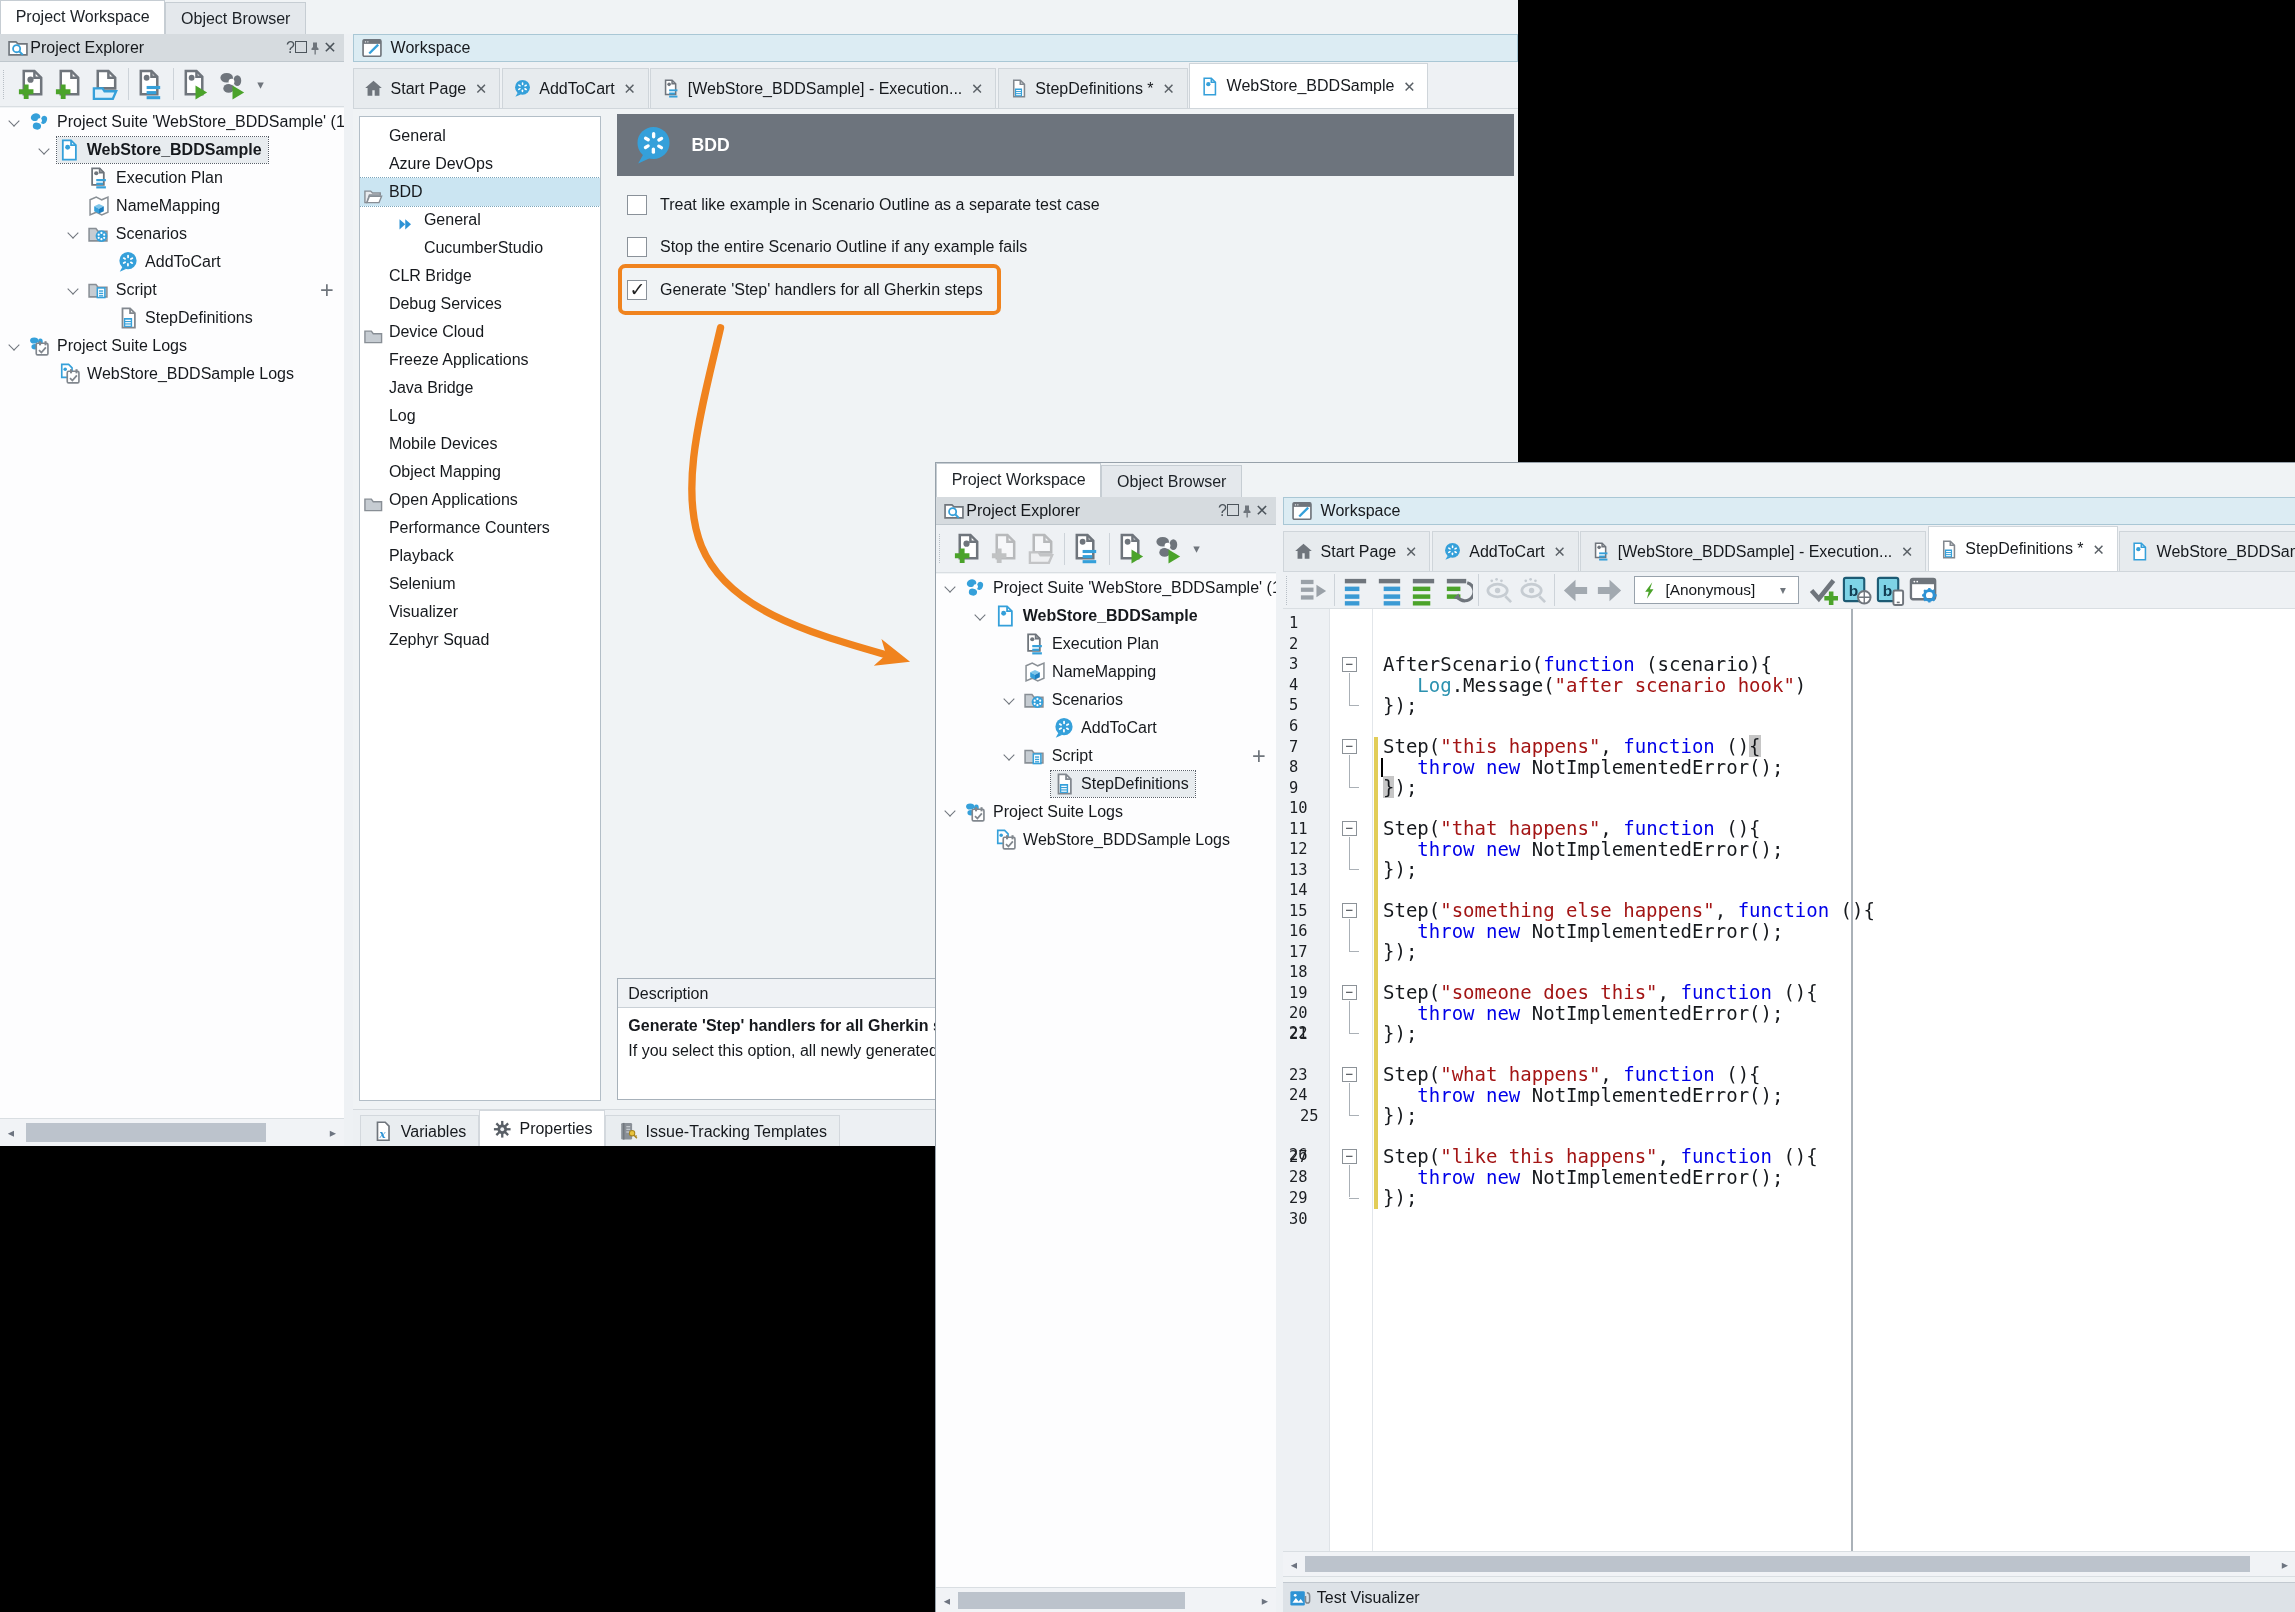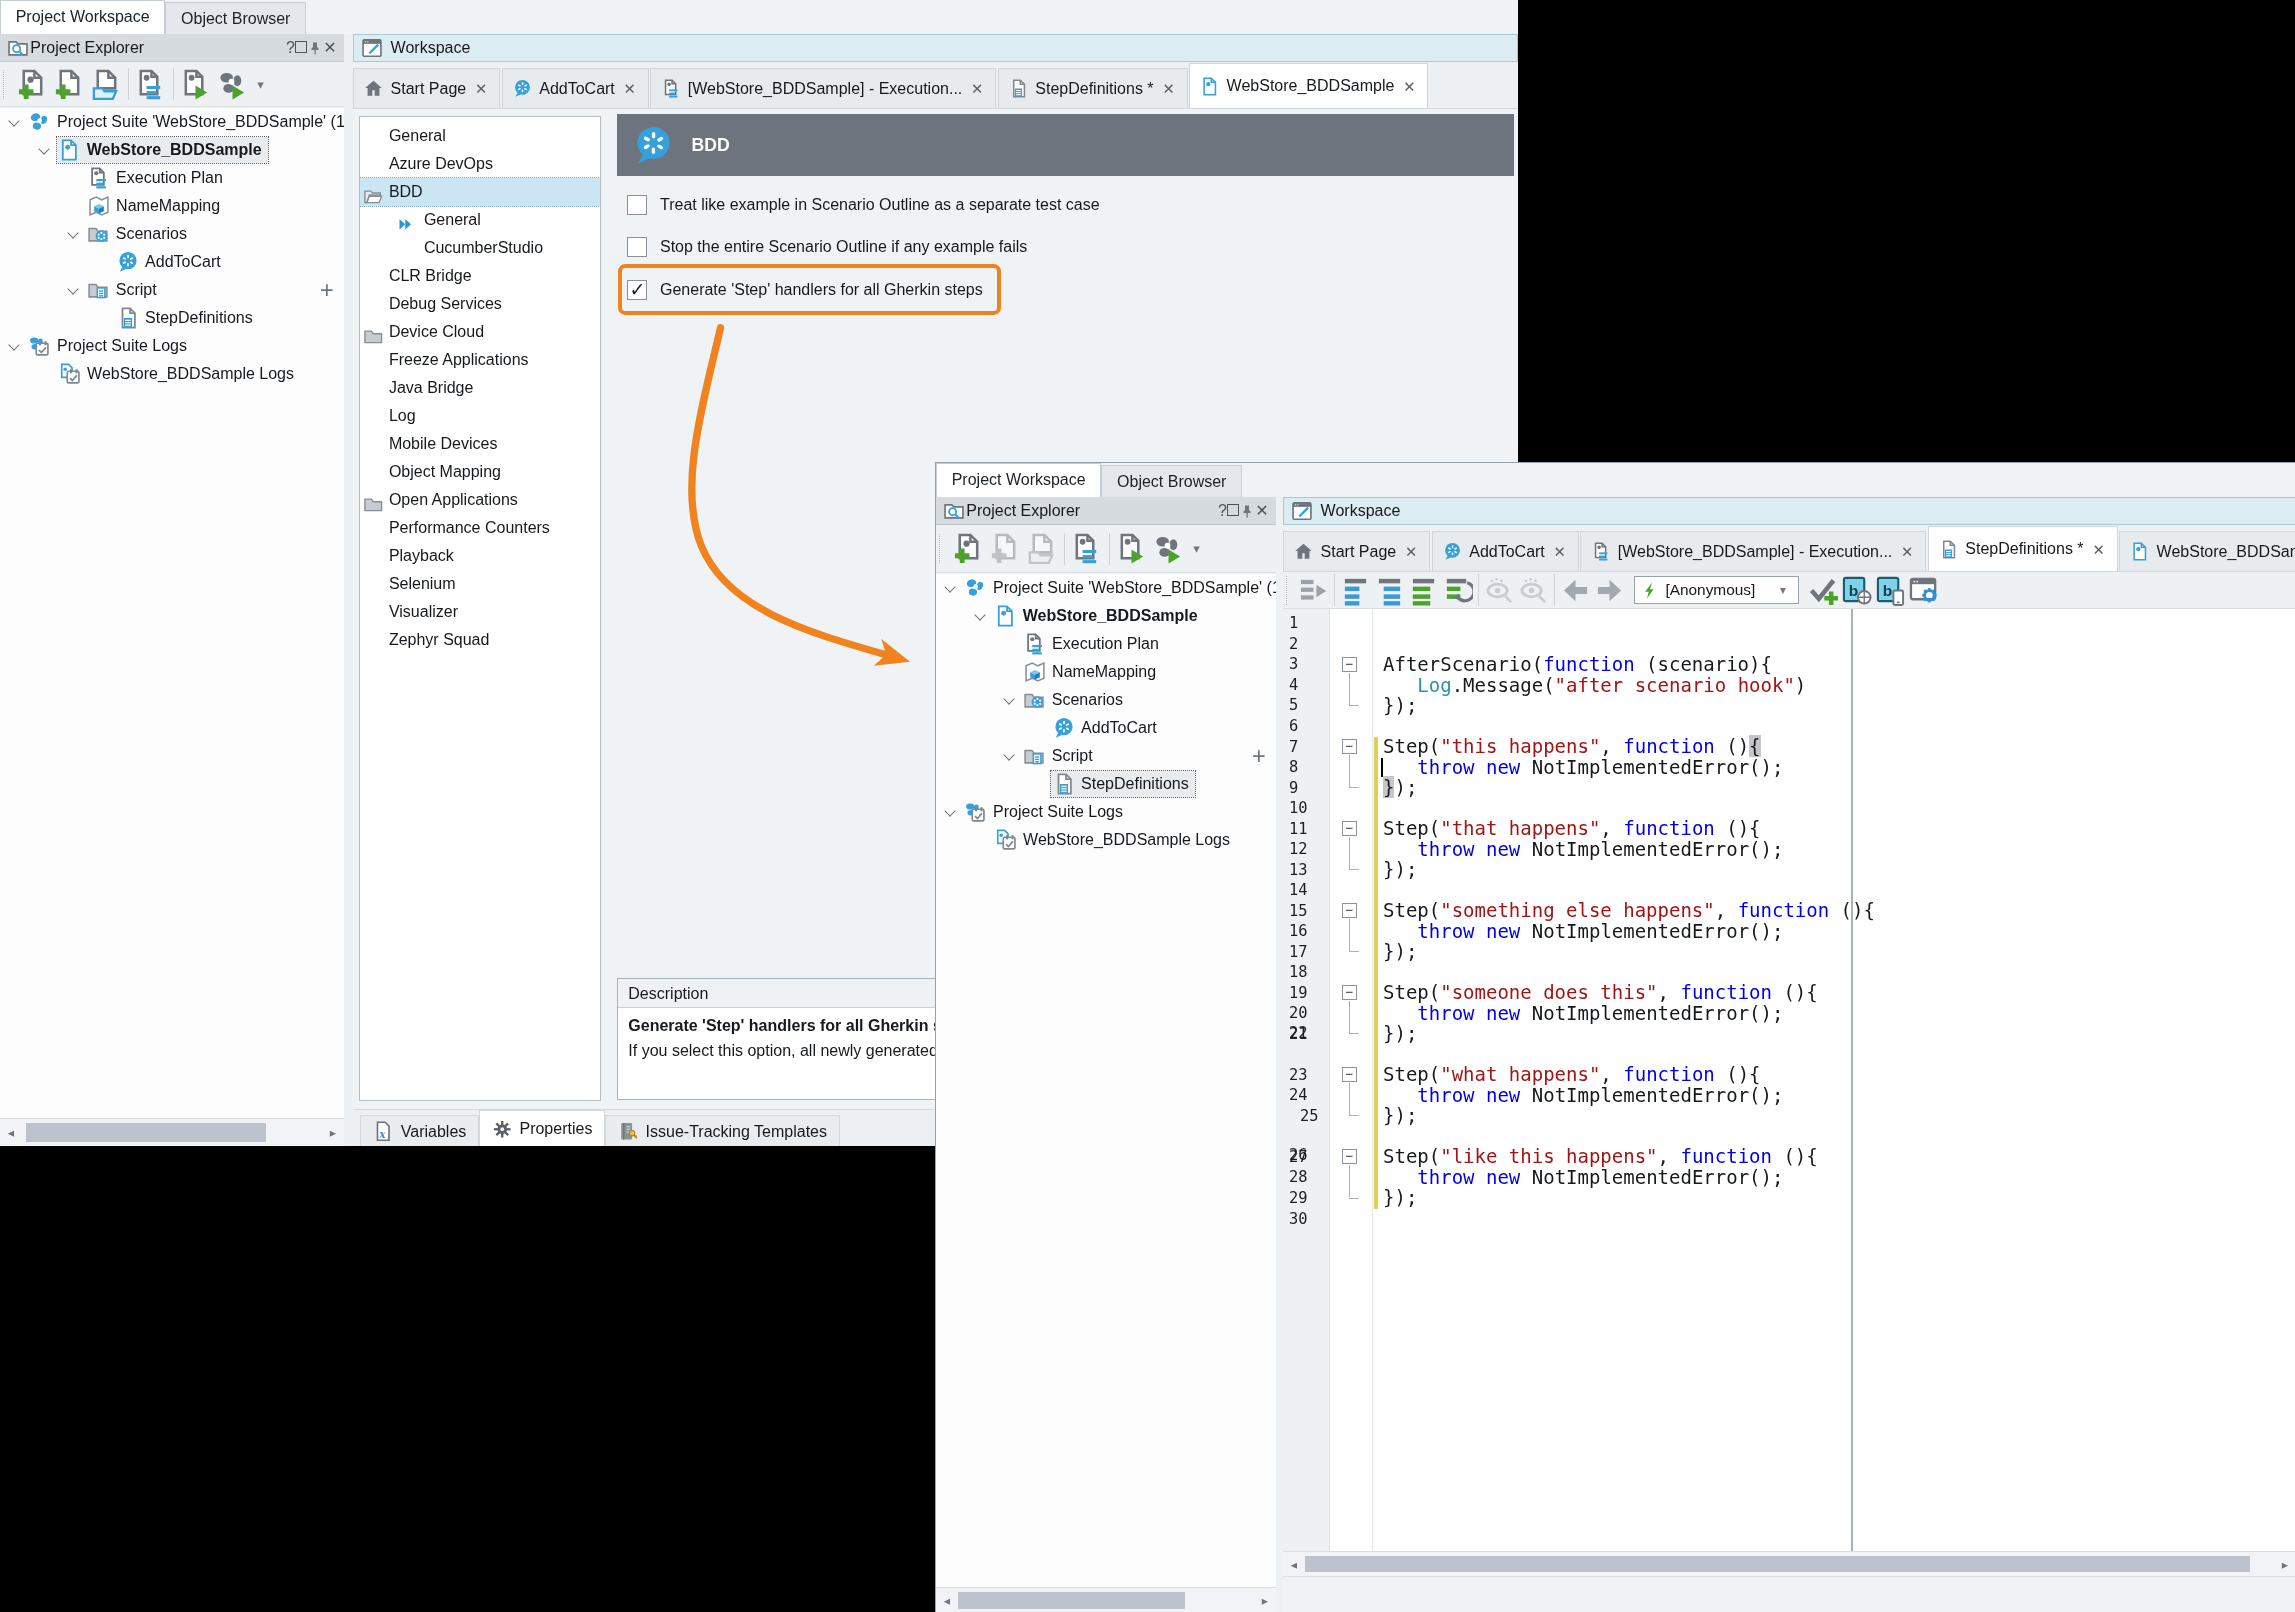--- a/index.html
+++ b/index.html
@@ -1033,15 +1033,21 @@
           <div class="cl"></div>
         </div>
       <div class="guide"></div>
       <div class="codecaret" id="w2-caret" style="left: 98px; top: 149px;"></div>
     </div>
     <div class="edscroll" id="w2-edscroll">
         <span class="sb-arrow" style="left: 0px;">◂</span>
         <span class="sb-thumb" style="left: 22px; width: 945px;"></span>
         <span class="sb-arrow" style="right: 0px;">▸</span>
       </div>
+    <div class="tvbar">
+      <span id="w2-tvicon"><svg class="ic i30" viewBox="0 0 30 30" width="22" height="22">
+            <use href="#s-visualizer"></use>
+          </svg></span>
+      <span class="lbl">Test Visualizer</span>
+    </div>
   </div>
 </div>
 
 
 </body></html>

